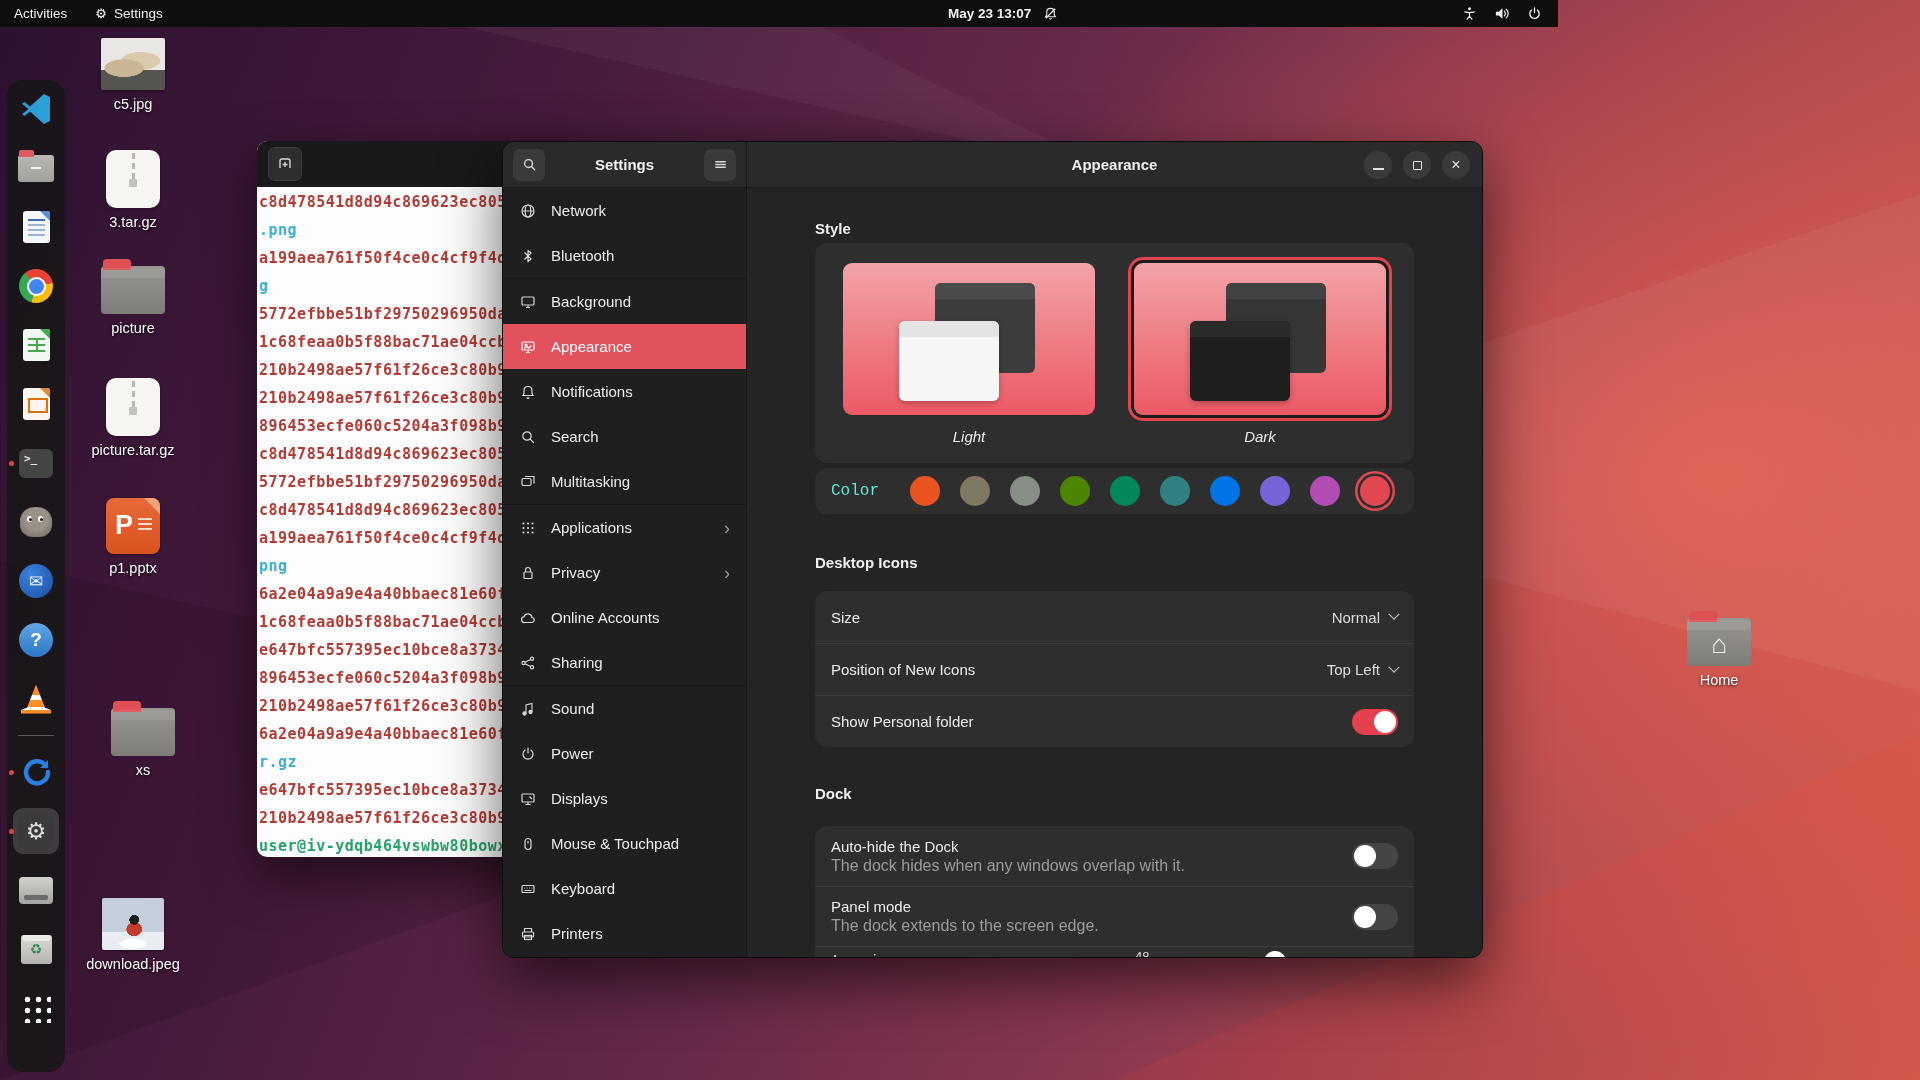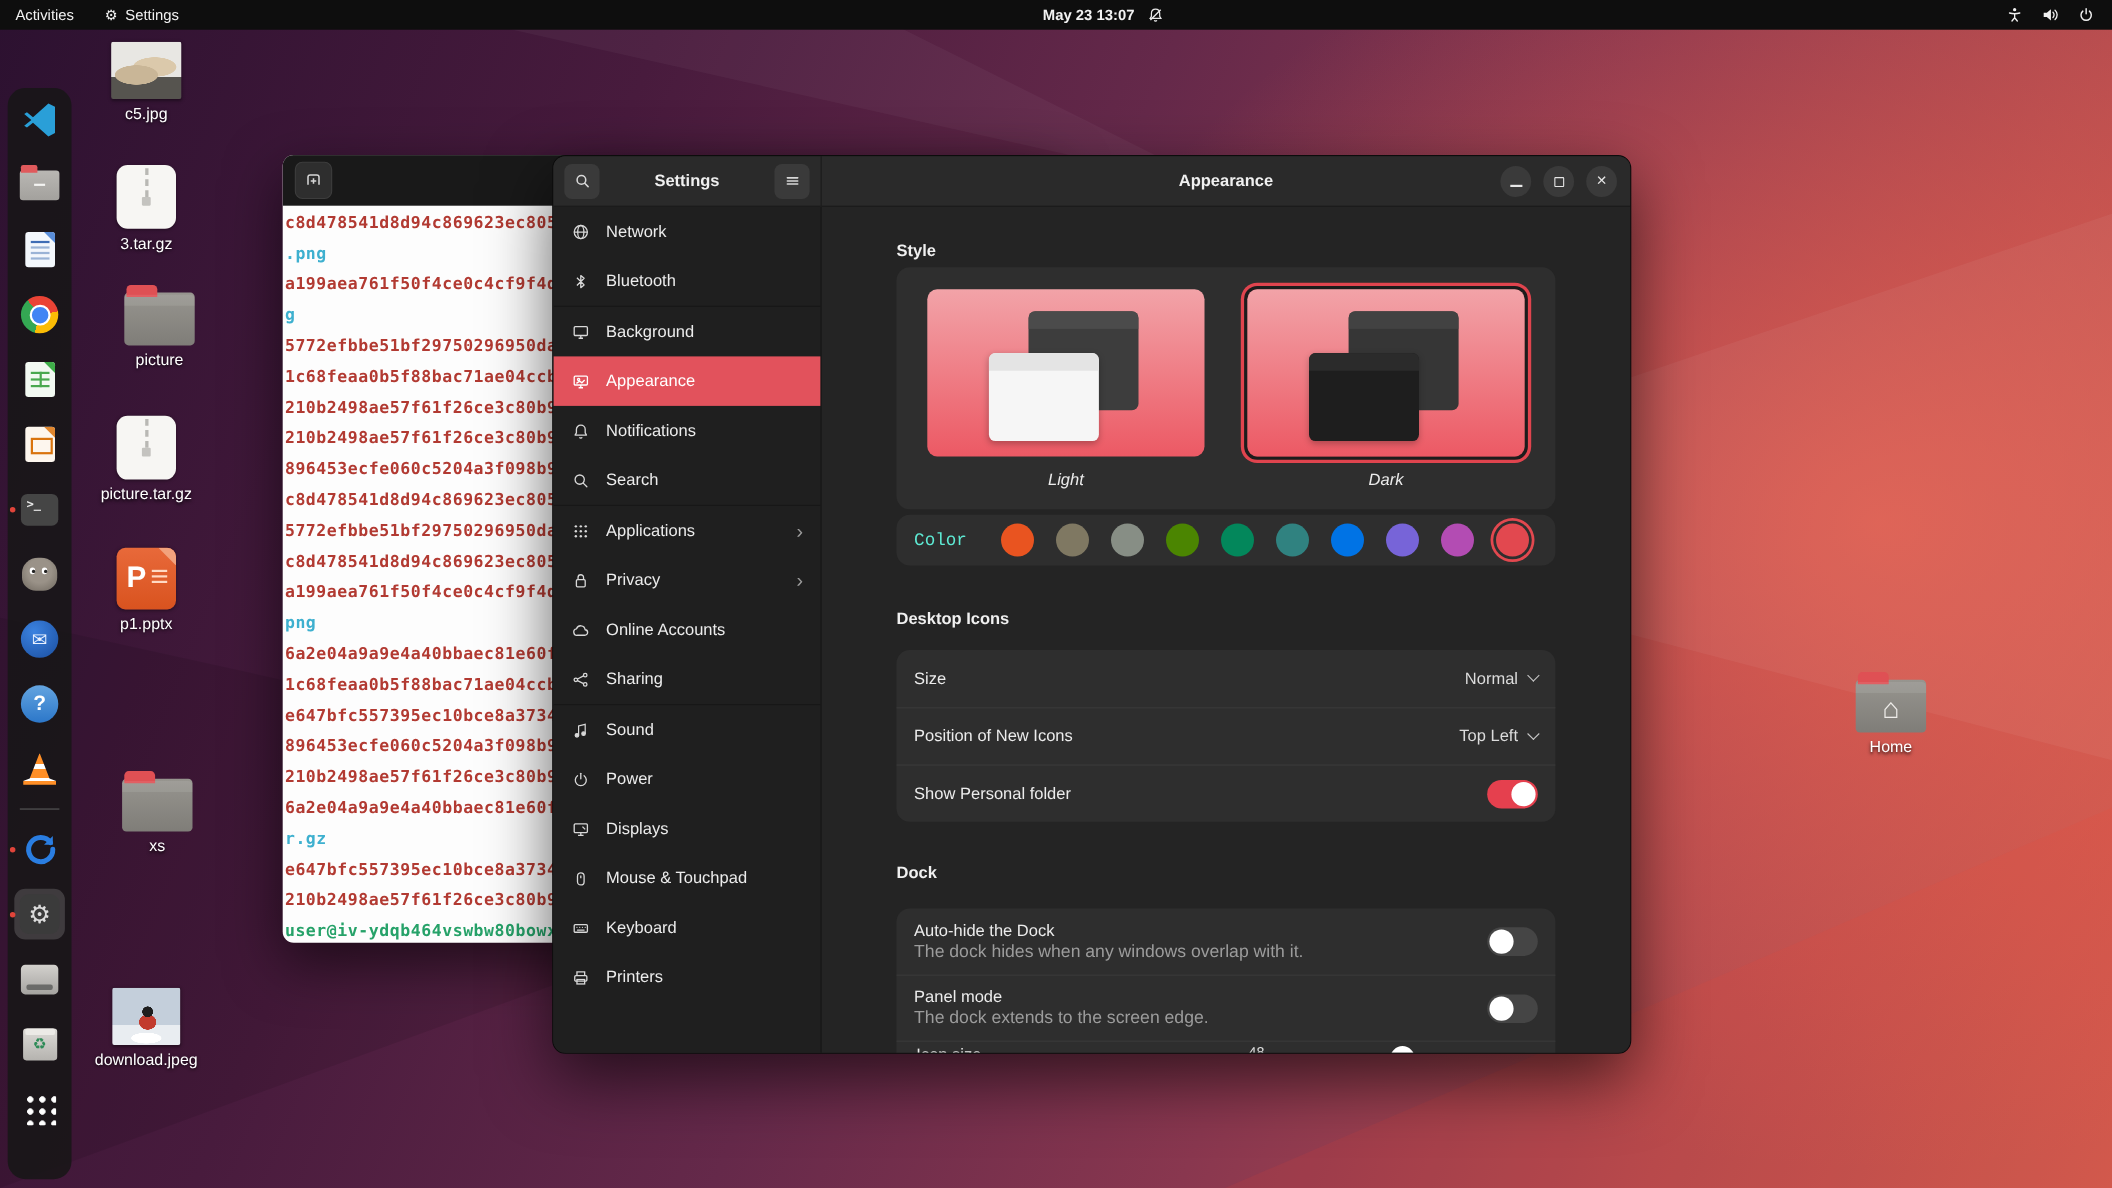--- a/index.html
+++ b/index.html
@@ -13,21 +13,21 @@
       radial-gradient(1250px 950px at 89% 44%, rgba(235,98,80,.78), rgba(235,98,80,0) 62%),
       linear-gradient(112deg,#2c1130 0%, #481b3d 26%, #65294a 46%, #89374f 64%, #b04a4f 82%, #cd5c50 100%);
   }
   .facet { position:absolute; inset:0; }
   .f1 { clip-path:polygon(100% 18%, 57% 44%, 100% 64%); background:rgba(255,255,255,.05); }
   .f2 { clip-path:polygon(0 52%, 46% 70%, 0 100%); background:rgba(0,0,0,.09); }
   .f3 { clip-path:polygon(58% 100%, 100% 68%, 100% 100%); background:rgba(255,70,45,.10); }
   .f4 { clip-path:polygon(18% 0, 58% 16%, 40% 0); background:rgba(255,255,255,.04); }
 
   
-  .topbar { position:absolute; left:0; top:0; width:1920px; height:27px; background:#0e0e0e;
+  .topbar { position:absolute; left:0; top:0; width:1558px; height:27px; background:#0e0e0e;
     display:flex; align-items:center; color:#f2f2f2; font-size:13.5px; z-index:90; }
   .tb-item { padding:0 14px; height:27px; display:flex; align-items:center; gap:7px; cursor:default; }
   .tb-left { display:flex; align-items:center; }
   .tb-gear { font-size:13px; line-height:1; }
   .tb-clock { position:absolute; left:948px; top:0; height:27px; display:flex; align-items:center; gap:12px;font-weight:bold; }
   .tb-right { position:absolute; right:10px; top:0; height:27px; display:flex; align-items:center; gap:17px; padding-right:6px; }
   .tbsvg { display:block; }
 
   
   .dock { position:absolute; left:7px; top:80px; bottom:8px; width:58px;
@@ -206,21 +206,21 @@
   </div>
 
   <div class="dicon" style="left:90px; top:38px;">
     <div class="th-shoes"></div>
     <div class="dlabel">c5.jpg</div>
   </div>
   <div class="dicon" style="left:90px; top:150px;">
     <div class="th-archive"></div>
     <div class="dlabel">3.tar.gz</div>
   </div>
-  <div class="dicon" style="left:102px; top:266px;">
+  <div class="dicon" style="left:90px; top:266px;">
     <div class="th-folder"></div>
     <div class="dlabel">picture</div>
   </div>
   <div class="dicon" style="left:90px; top:378px;">
     <div class="th-archive"></div>
     <div class="dlabel">picture.tar.gz</div>
   </div>
   <div class="dicon" style="left:90px; top:498px;">
     <div class="th-pptx">
         <span class="pp">P</span>
@@ -346,20 +346,29 @@
         </div>
         <div class="srow">
           <span class="sicon">
               <svg width="16" height="16" viewBox="0 0 16 16" fill="none" stroke="#d8d8d8" stroke-width="1.2" stroke-linecap="round">
                 <circle cx="7" cy="7" r="4.2"></circle>
                 <path d="M10.2 10.2 13.5 13.5"></path>
               </svg>
             </span>
           <span>Search</span>
         </div>
+        <div class="srow">
+          <span class="sicon">
+              <svg width="16" height="16" viewBox="0 0 16 16" fill="none" stroke="#d8d8d8" stroke-width="1.2">
+                <rect x="2" y="4.5" width="9" height="7" rx="1.5"></rect>
+                <path d="M5 2.5h9v7"></path>
+              </svg>
+            </span>
+          <span>Multitasking</span>
+        </div>
         <div class="sdiv"></div>
         <div class="srow">
           <span class="sicon">
               <svg width="16" height="16" viewBox="0 0 16 16" fill="#d8d8d8">
                 <circle cx="3.5" cy="3.5" r="1.1"></circle>
                 <circle cx="8" cy="3.5" r="1.1"></circle>
                 <circle cx="12.5" cy="3.5" r="1.1"></circle>
                 <circle cx="3.5" cy="8" r="1.1"></circle>
                 <circle cx="8" cy="8" r="1.1"></circle>
                 <circle cx="12.5" cy="8" r="1.1"></circle>

